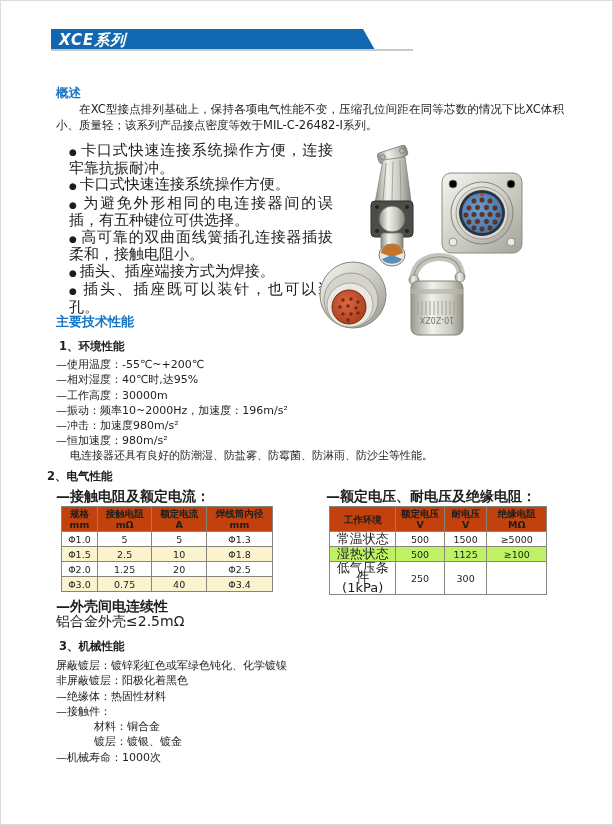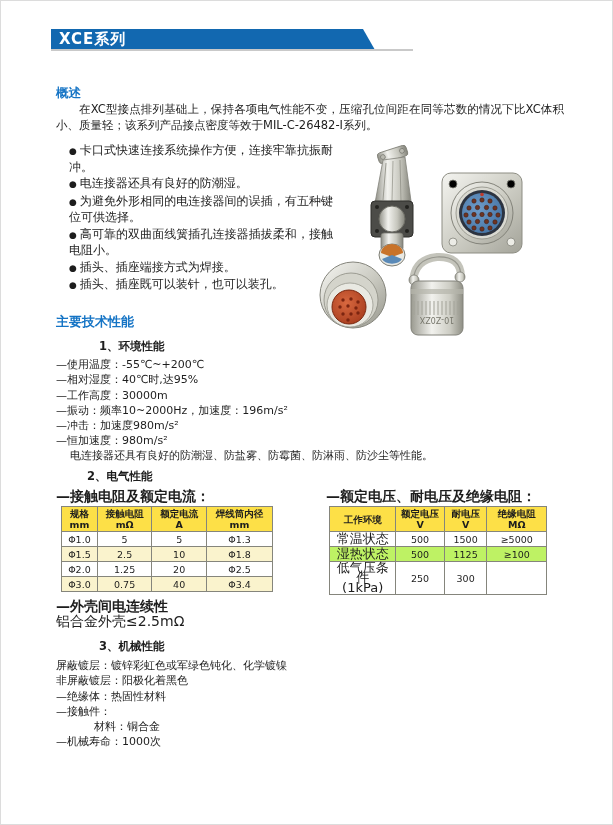--- a/index.html
+++ b/index.html
@@ -2,47 +2,47 @@
 <html lang="zh"><head>
 <meta charset="utf-8">
 <style>
   html,body{margin:0;padding:0;background:#e9e9e9;font-family:"DejaVu Sans","Liberation Sans",sans-serif;}
   .page{position:relative;width:613px;height:825px;background:#ffffff;margin:0 auto;
         border:1px solid #dcdcdc;box-sizing:border-box;overflow:hidden;color:#1d1d1d;}
 
   
   .banner{position:absolute;left:50px;top:28px;width:324px;height:21px;background:#1268b0;
           clip-path:polygon(0 0,calc(100% - 12px) 0,100% 100%,0 100%);
-          display:flex;align-items:center;padding-left:8px;box-sizing:border-box;}
+          display:flex;align-items:flex-end;padding-left:8px;box-sizing:border-box;font-style:italic;}
   .banner .title{color:#ffffff;font-size:15px;font-weight:bold;letter-spacing:1px;}
   .banner-rule{position:absolute;left:50px;top:48px;width:362px;height:2px;background:#c9c9c9;}
 
   
   .h-blue{position:absolute;color:#1574c5;font-weight:bold;font-size:12.5px;text-align:center;}
-  .h-sub{position:absolute;color:#1d1d1d;font-weight:bold;font-size:11.5px;margin-left:40px;}
+  .h-sub{position:absolute;color:#1d1d1d;font-weight:bold;font-size:11.5px;}
 
   
   .para{position:absolute;left:55px;top:100px;width:508px;font-size:11.5px;line-height:16px;
         text-align:justify;text-indent:2em;}
   .bullets{position:absolute;left:68px;top:142px;width:264px;margin:0;padding:0;list-style:none;}
-  .bullets li{font-size:12px;line-height:15.5px;text-align:justify;margin-bottom:1px;}
+  .bullets li{font-size:15px;line-height:15.5px;text-align:justify;margin-bottom:1px;}
   .bullets li::before{content:"● ";font-size:9px;}
 
   .lines{position:absolute;margin:0;padding:0;list-style:none;}
   .lines li{font-size:11px;line-height:15.3px;white-space:nowrap;}
   .lines li.indent{padding-left:38px;}
   .env-note{position:absolute;left:69px;top:447px;font-size:11px;}
 
   .caption{position:absolute;font-size:14px;font-weight:600;}
 
   
   table.spec{position:absolute;border-collapse:collapse;background:#ffffff;
              border:1.5px solid #6e6e66;font-size:9.5px;text-align:center;}
   table.spec th,table.spec td{border:1px solid #85857c;padding:1px 3px;white-space:pre-line;}
-  table.spec thead th{background:#fde047;font-weight:bold;line-height:11px;}
+  table.spec thead th{background:#c2410c;font-weight:bold;line-height:11px;}
   #table1{left:60px;top:505px;width:212px;}
   #table1 thead th{height:22px;}
   #table1 tbody tr{height:15px;}
   #table1 tbody tr:nth-child(even) td{background:#faf3cd;}
   #table2{left:328px;top:505px;width:218px;}
   #table2 thead th{height:15px;}
   #table2 tbody tr{height:15px;}
   #table2 tbody tr:nth-child(2) td{background:#bef264;}
   #table2 tbody tr:nth-child(3){height:26px;}
   #table2 tbody td:first-child{font-size:13px;line-height:10px;}
@@ -63,21 +63,21 @@
   <div class="banner">
     <span class="title">XCE系列</span>
   </div>
   <div class="banner-rule"></div>
 
   <div class="h-blue" style="left:55px;top:84px;">概述</div>
   <div class="para">在XC型接点排列基础上，保持各项电气性能不变，压缩孔位间距在同等芯数的情况下比XC体积小、质量轻；该系列产品接点密度等效于MIL-C-26482-I系列。</div>
 
   <ul class="bullets">
     <li>卡口式快速连接系统操作方便，连接牢靠抗振耐冲。</li>
-    <li>电连接器还具有良好的防潮湿。</li>
+    <li>卡口式快速连接系统操作方便。</li>
     <li>为避免外形相同的电连接器间的误插，有五种键位可供选择。</li>
     <li>高可靠的双曲面线簧插孔连接器插拔柔和，接触电阻小。</li>
     <li>插头、插座端接方式为焊接。</li>
     <li>插头、插座既可以装针，也可以装孔。</li>
   </ul>
 
   <div class="photos">
 
     <svg id="photo1" width="78" height="126" viewBox="0 0 78 126">
       <defs>
@@ -310,16 +310,17 @@
   <div class="caption" style="left:55px;top:597px;">—外壳间电连续性</div>
   <div class="caption" style="left:55px;top:612px;font-weight:400;">铝合金外壳≤2.5mΩ</div>
 
   <div class="h-sub" style="left:58px;top:638px;">3、机械性能</div>
   <ul class="lines" style="left:55px;top:657px;">
     <li>屏蔽镀层：镀锌彩虹色或军绿色钝化、化学镀镍</li>
     <li>非屏蔽镀层：阳极化着黑色</li>
     <li>—绝缘体：热固性材料</li>
     <li>—接触件：</li>
     <li class="indent">材料：铜合金</li>
+    <li class="indent">镀层：镀银、镀金</li>
     <li>—机械寿命：1000次</li>
   </ul>
 
 </div>
 
 </body></html>

